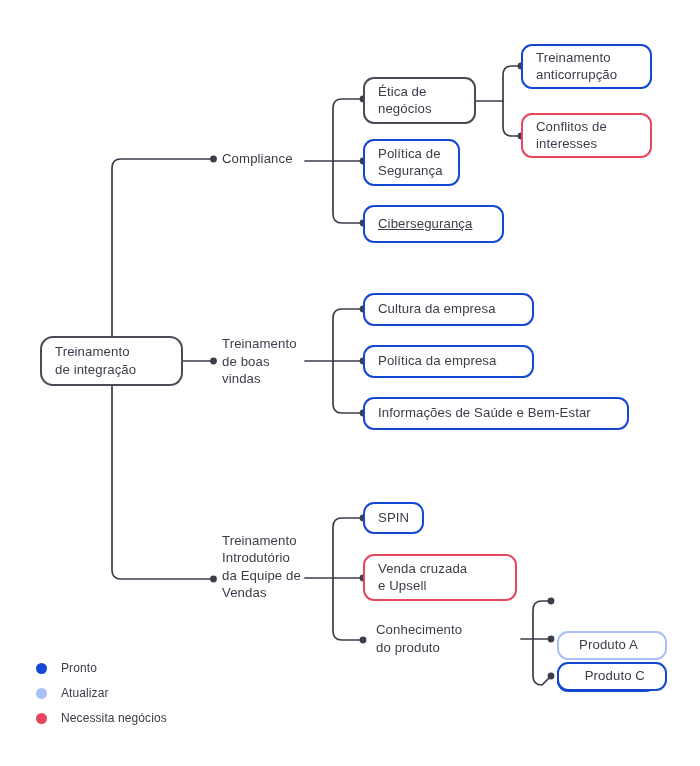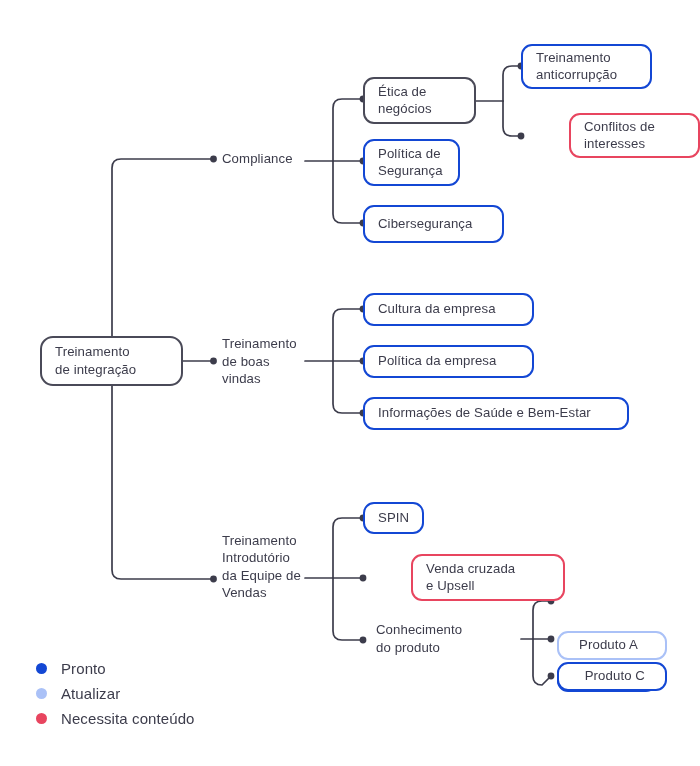--- a/index.html
+++ b/index.html
@@ -40,21 +40,21 @@
     line-height: 17.5px;
     letter-spacing: 0.1px;
     padding: 6px 20px 7px 13px;
     white-space: pre-line;
   }
   .node.boxed {
     border: 2px solid #3c3c4b;
   }
   .node.st-ready   { border-color: #1347d4; }
   .node.st-update  { border-color: #aac1f7; margin-top: 44px; }
-  .node.st-needs   { border-color: #e8455f; margin-left: 48px; }
+  .node.st-needs   { border-color: #e8455f; }
   .node.st-neutral { border-color: #4a4a58; }
   .node.plain {
     border: none;
     background: transparent;
     padding-left: 0;
     padding-right: 0;
   }
   .node.root {
     border: 2px solid #4a4a58;
     border-radius: 13px;
@@ -72,21 +72,21 @@
     height: 25px;
   }
   .legend-dot {
     width: 11px;
     height: 11px;
     border-radius: 50%;
     flex: 0 0 auto;
     margin-right: 14px;
   }
   .legend-label {
-    font-size: 15px;
+    font-size: 12px;
     color: #3c3c4b;
     letter-spacing: 0.1px;
     line-height: 17px;
   }
 </style>
 </head>
 <body>
 
 <div id="canvas">
 
@@ -173,21 +173,21 @@
   <div class="node boxed st-neutral" style="left:363px; top:77px; width:113px; height:47px;">
     <span>Ética de
 negócios</span>
   </div>
 
   <div class="node boxed st-ready" style="left:363px; top:139px; width:97px; height:47px;">
     <span>Política de
 Segurança</span>
   </div>
 
-  <div class="node boxed st-ready" style="left:363px; top:205px; width:141px; height:38px;">
+  <div class="node boxed st-ready" style="left:363px; top:205px; width:141px; height:38px;text-decoration:underline;">
     <span>Cibersegurança</span>
   </div>
 
   <div class="node boxed st-ready" style="left:521px; top:44px; width:131px; height:45px;">
     <span>Treinamento
 anticorrupção</span>
   </div>
 
   <div class="node boxed st-needs" style="left:521px; top:113px; width:131px; height:45px;">
     <span>Conflitos de
@@ -236,17 +236,17 @@
     <div class="legend-row">
       <span class="legend-dot" style="background:#1347d4;"></span>
       <span class="legend-label">Pronto</span>
     </div>
     <div class="legend-row">
       <span class="legend-dot" style="background:#aac1f7;"></span>
       <span class="legend-label">Atualizar</span>
     </div>
     <div class="legend-row">
       <span class="legend-dot" style="background:#e8455f;"></span>
-      <span class="legend-label">Necessita conteúdo</span>
+      <span class="legend-label">Necessita negócios</span>
     </div>
   </div>
 
 </div>
 
 </body></html>

